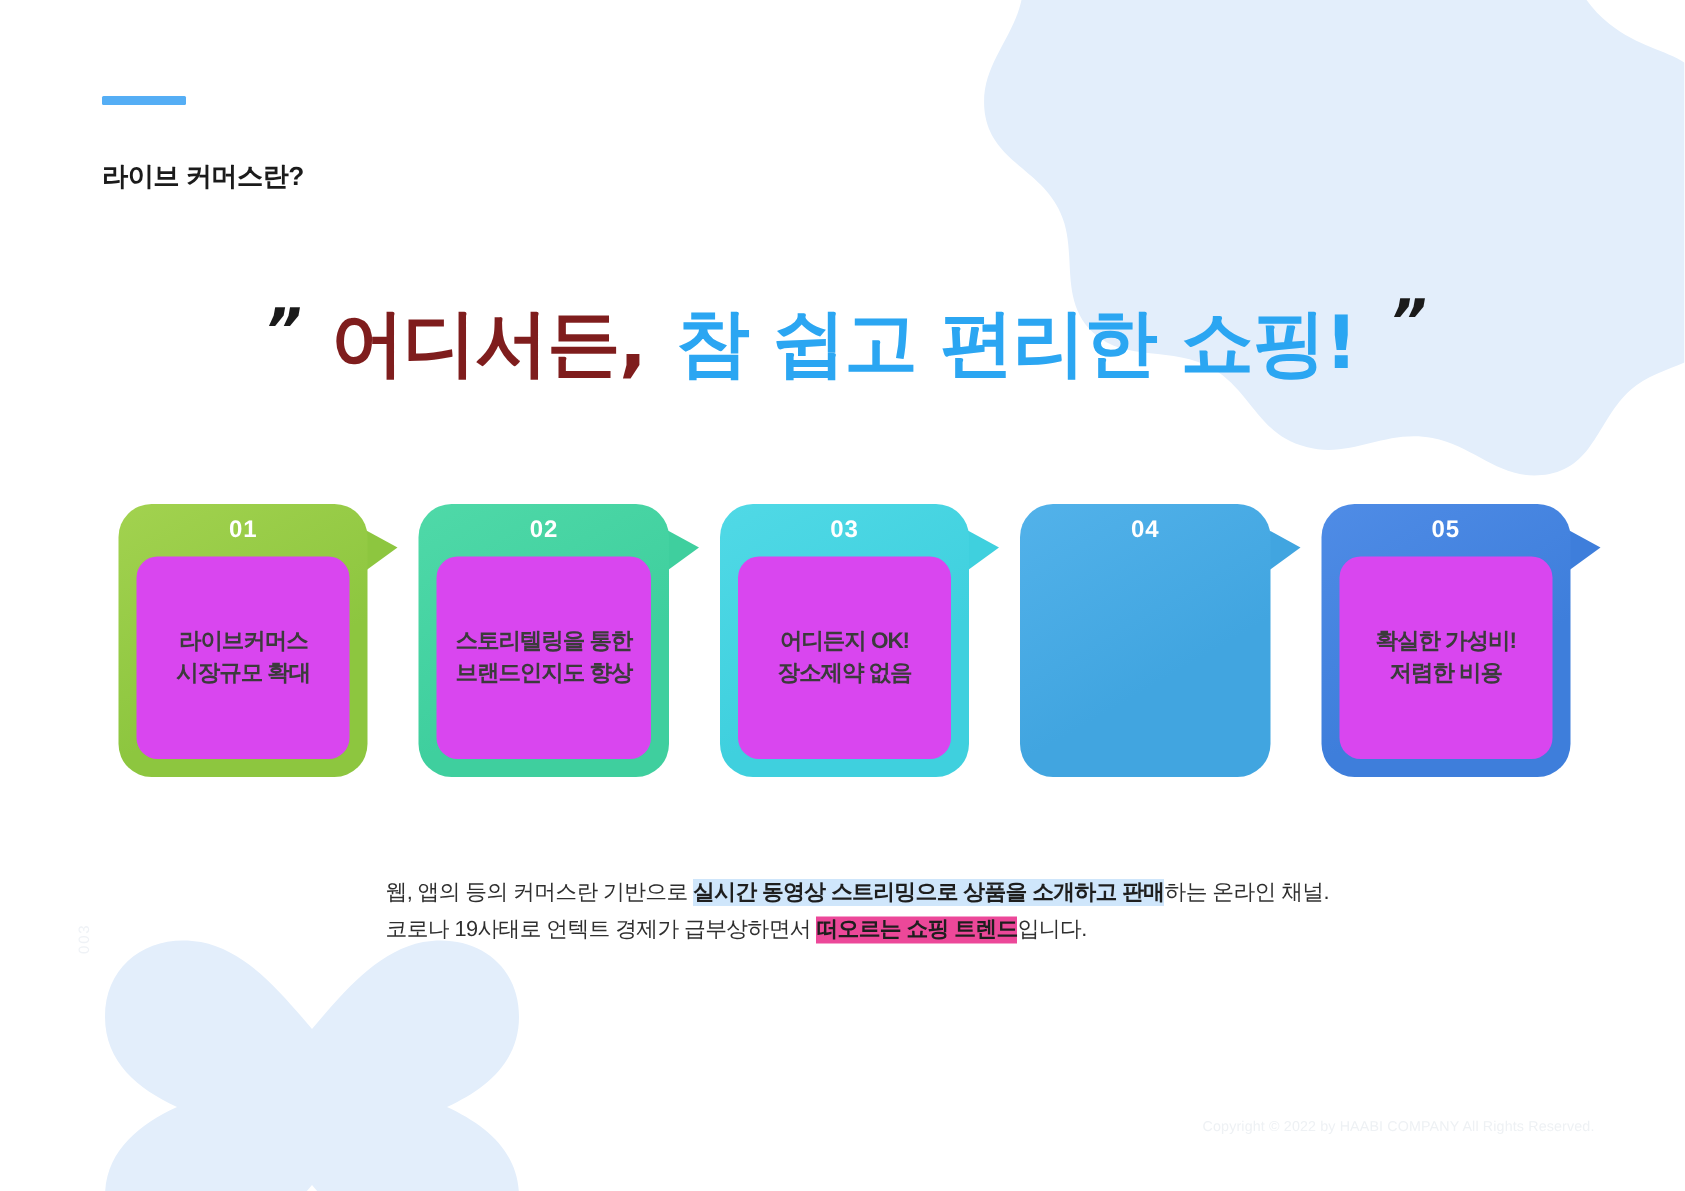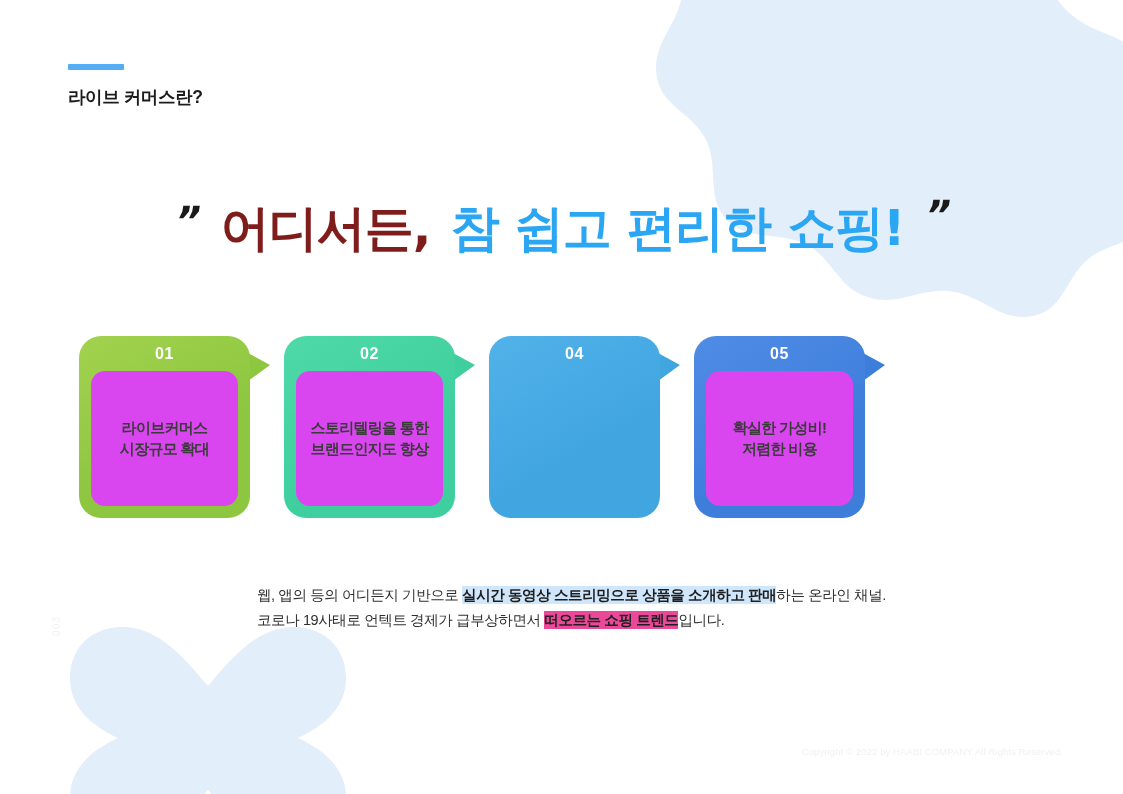--- a/index.html
+++ b/index.html
@@ -49,21 +49,21 @@
     top: 64px;
     z-index: 5;
   }
   .accent-bar {
     width: 56px;
     height: 6px;
     background: #55AEF5;
     border-radius: 1px;
   }
   .page-title {
-    margin-top: 15px;
+    margin-top: 35px;
     font-size: 17.5px;
     font-weight: bold;
     color: #1b1b1b;
     letter-spacing: -0.4px;
     white-space: nowrap;
   }
 
   
   .headline {
     position: absolute;
@@ -285,40 +285,49 @@
     <div class="card">
       <span class="card-tail" style="color: rgb(63, 207, 158);"></span>
       <div class="card-body" style="background: linear-gradient(150deg, rgb(79, 217, 168) 0%, rgb(63, 207, 158) 62%, rgb(63, 207, 158) 100%);"></div>
       <div class="card-number">02</div>
       <div class="card-inner">
         <div class="card-label">스토리텔링을 통한
 브랜드인지도 향상</div>
       </div>
     </div>
 
+    <div class="card">
+      <span class="card-tail" style="color: rgb(63, 208, 222);"></span>
+      <div class="card-body" style="background: linear-gradient(150deg, rgb(80, 217, 230) 0%, rgb(63, 208, 222) 62%, rgb(63, 208, 222) 100%);"></div>
+      <div class="card-number">03</div>
+      <div class="card-inner">
+        <div class="card-label">어디든지 OK!
+장소제약 없음</div>
+      </div>
+    </div>
 
     <div class="card">
       <span class="card-tail" style="color: rgb(65, 165, 224);"></span>
       <div class="card-body" style="background: linear-gradient(150deg, rgb(82, 178, 234) 0%, rgb(65, 165, 224) 62%, rgb(65, 165, 224) 100%);"></div>
       <div class="card-number">04</div>
     </div>
 
     <div class="card">
       <span class="card-tail" style="color: rgb(62, 126, 219);"></span>
       <div class="card-body" style="background: linear-gradient(150deg, rgb(79, 140, 230) 0%, rgb(62, 126, 219) 62%, rgb(62, 126, 219) 100%);"></div>
       <div class="card-number">05</div>
       <div class="card-inner">
         <div class="card-label">확실한 가성비!
 저렴한 비용</div>
       </div>
     </div>
 
   </div>
 
   <div class="body-copy">
-    <div><span>웹, 앱의 등의 어디든지 기반으로 </span><span class="mark" style="background: rgb(207, 230, 251);">실시간 동영상 스트리밍으로 상품을 소개하고 판매</span><span>하는 온라인 채널.</span></div>
+    <div><span>웹, 앱의 등의 커머스란 기반으로 </span><span class="mark" style="background: rgb(207, 230, 251);">실시간 동영상 스트리밍으로 상품을 소개하고 판매</span><span>하는 온라인 채널.</span></div>
     <div><span>코로나 19사태로 언텍트 경제가 급부상하면서 </span><span class="mark" style="background: #ec4899;">떠오르는 쇼핑 트렌드</span><span>입니다.</span></div>
   </div>
 
   <div class="footer-copyright">Copyright © 2022 by HAABI COMPANY All Rights Reserved.</div>
   <div class="page-number">003</div>
 
 </div>
 
 </body></html>

